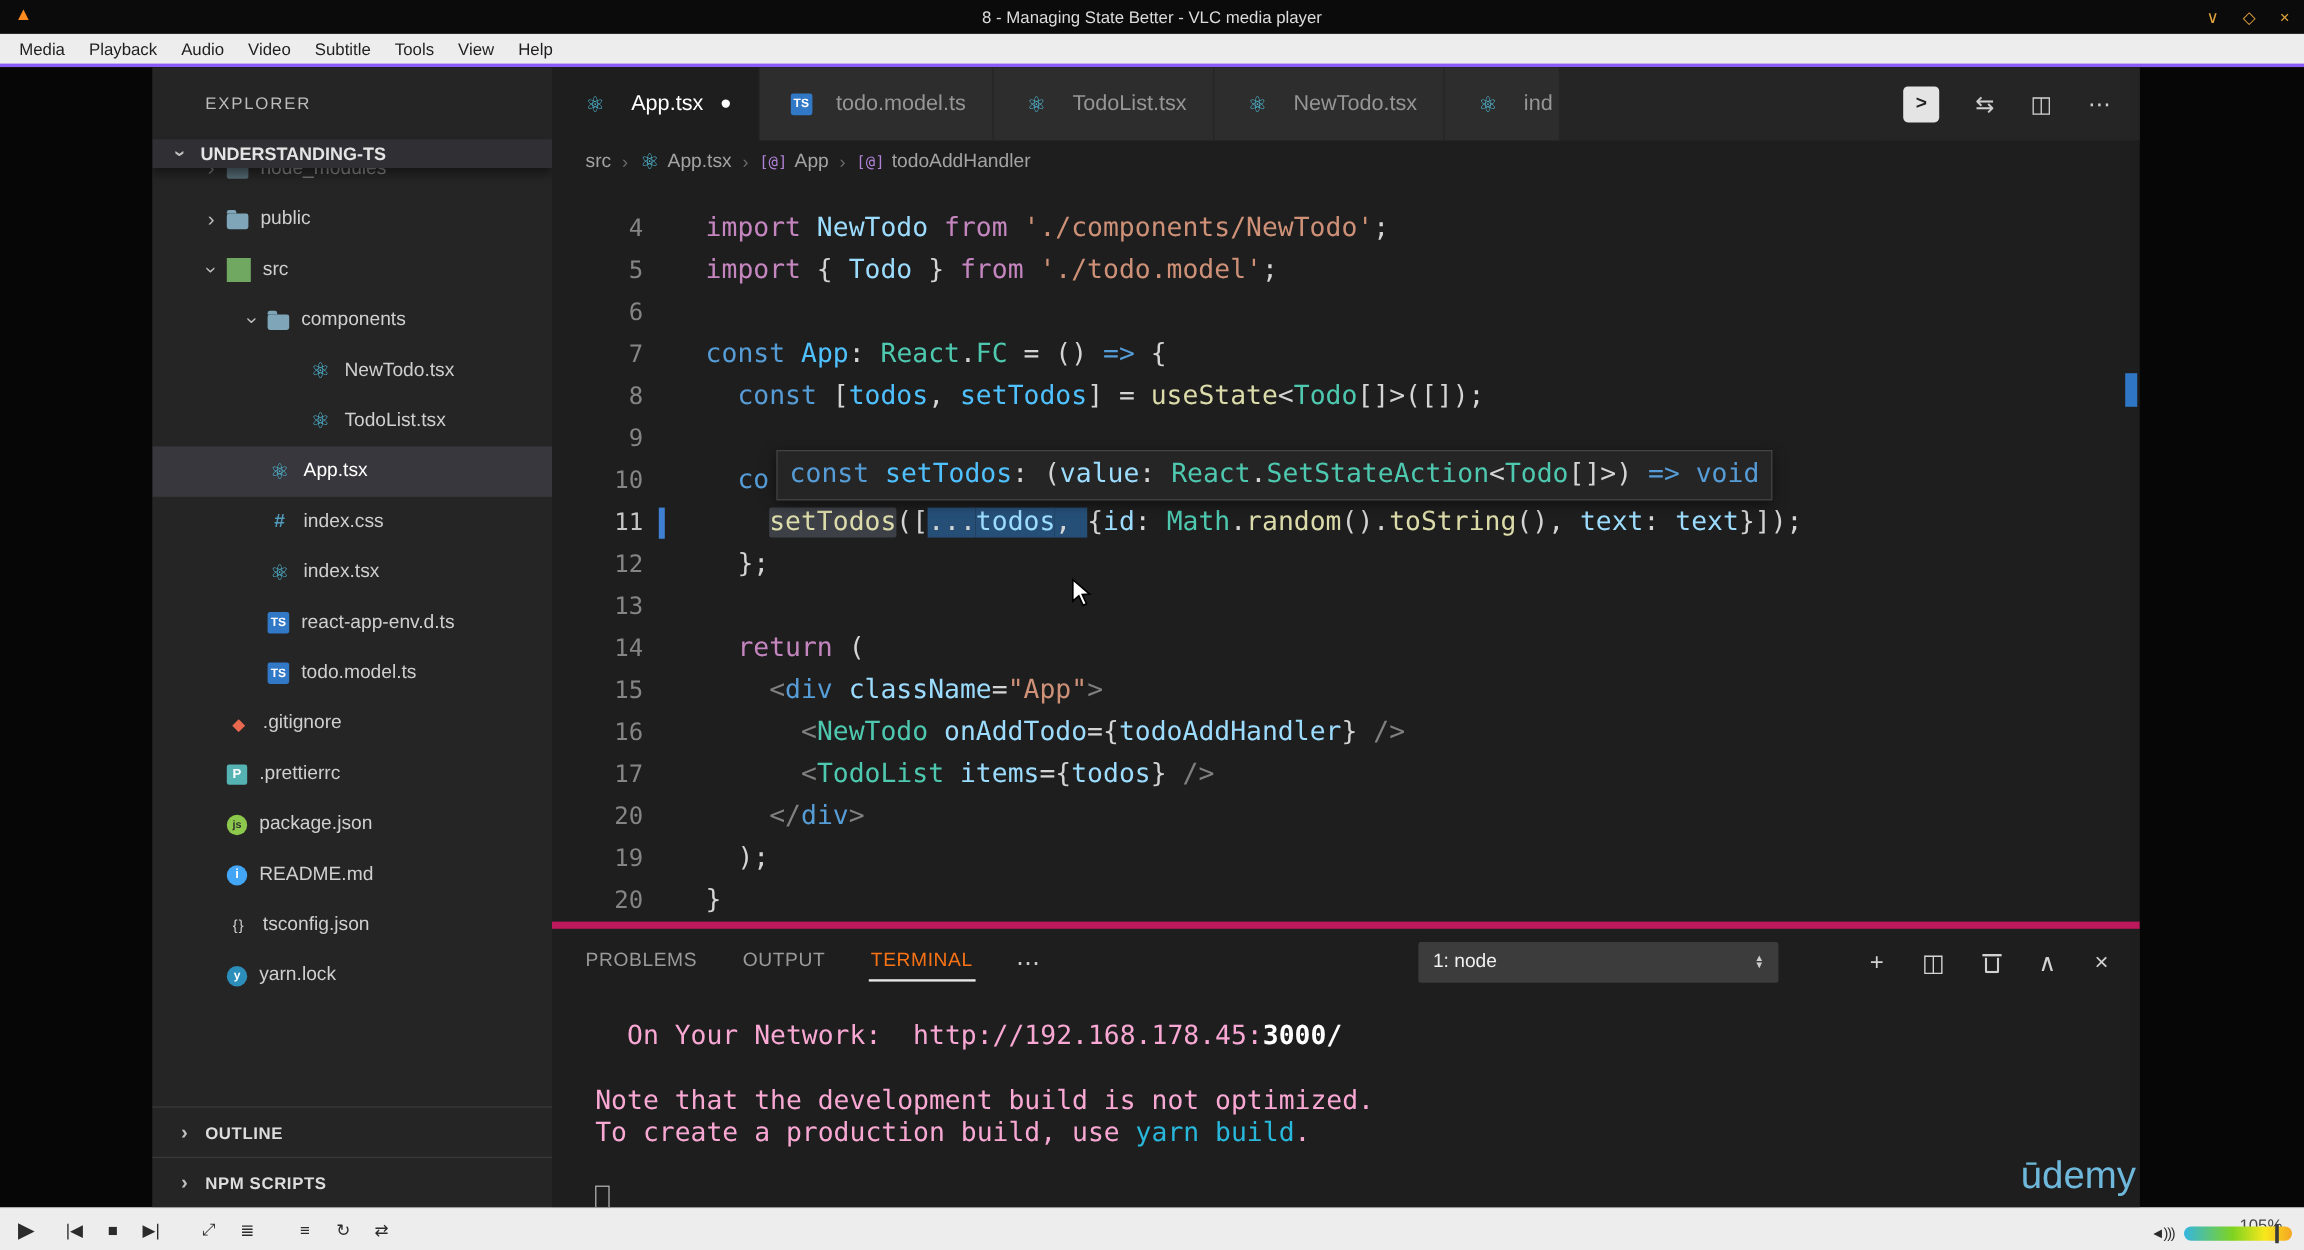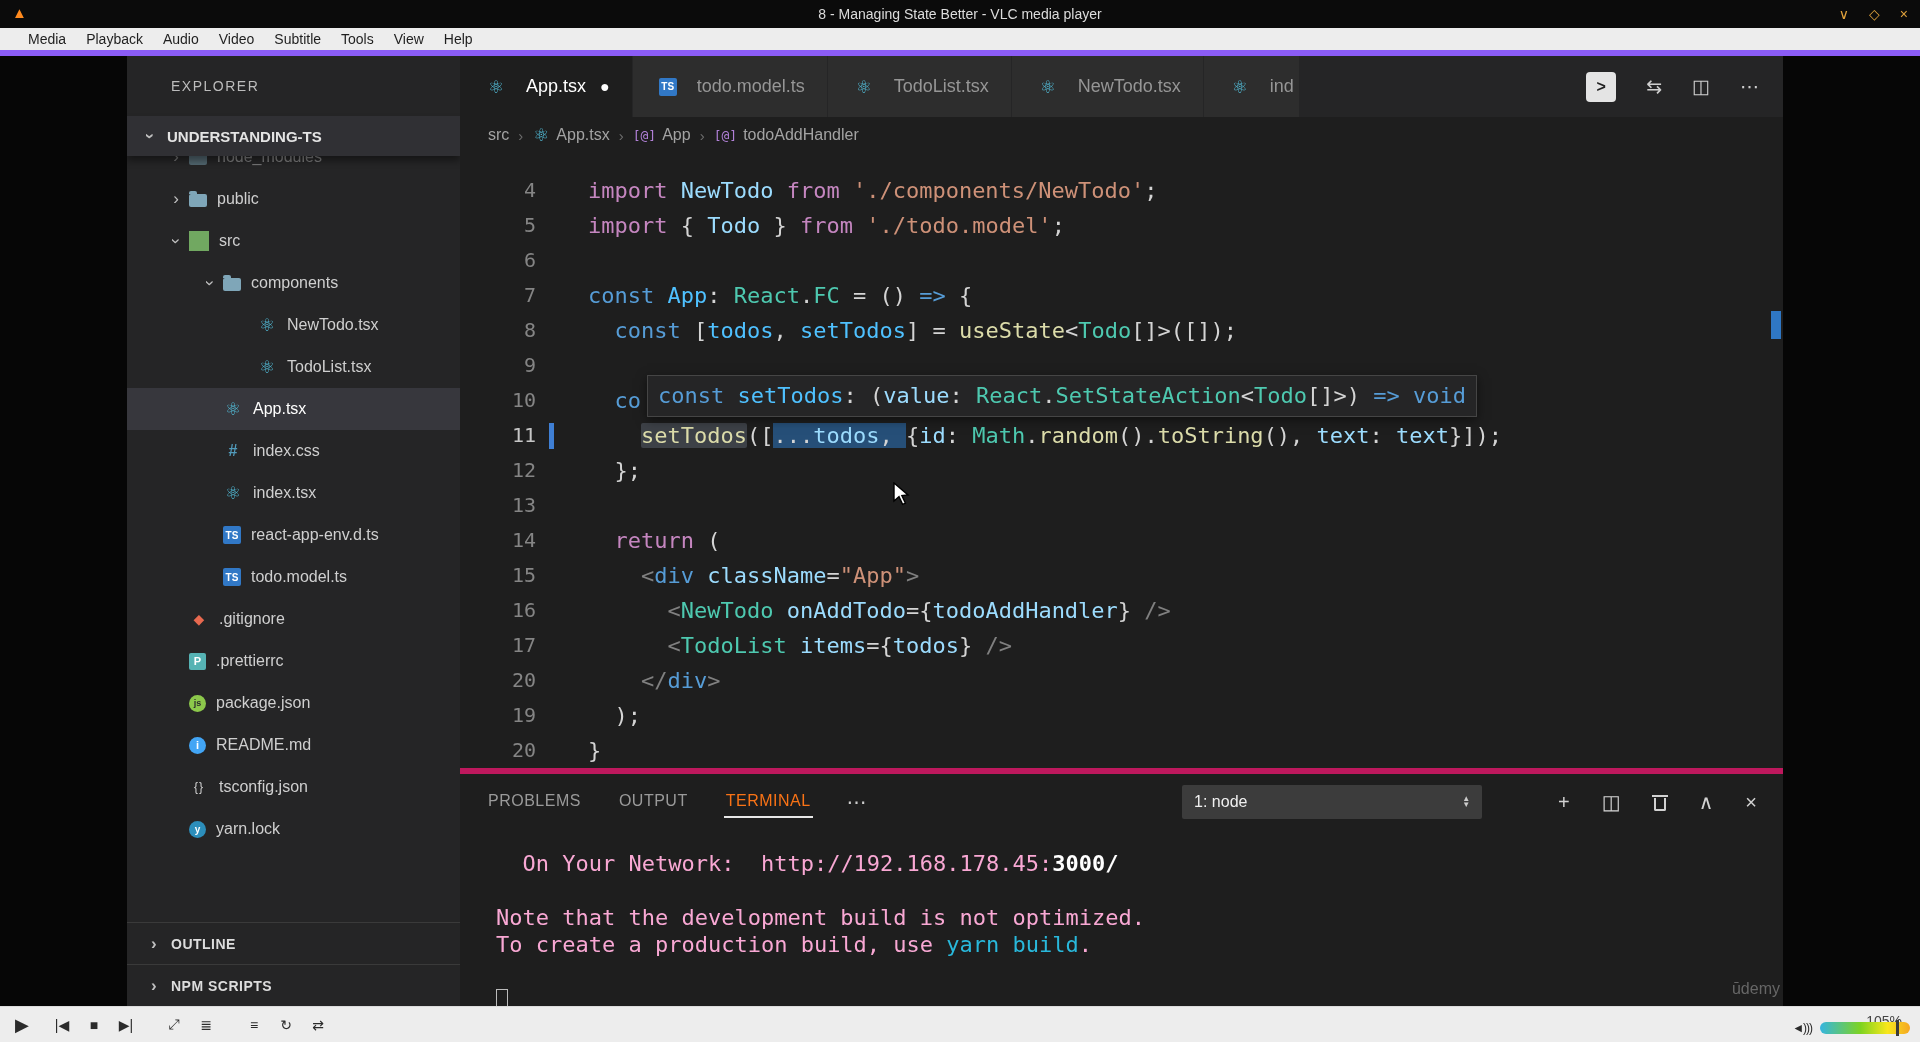--- a/index.html
+++ b/index.html
@@ -6,32 +6,32 @@
   html,body { width:1920px; height:1042px; overflow:hidden; background:#000; font-family:"Liberation Sans",sans-serif; }
   .app { display:flex; flex-direction:column; width:1920px; height:1042px; }
 
   
   .titlebar { height:28px; background:#0b0b0b; position:relative; display:flex; align-items:center; flex:none; }
   .vlc-cone { position:absolute; left:12px; top:4px; color:#ff8a1e; font-size:15px; }
   .titlebar-title { position:absolute; left:0; right:0; text-align:center; font-size:14px; color:#dcdcdc; }
   .win-controls { position:absolute; right:12px; display:flex; gap:20px; }
   .win-btn { color:#e0a23c; font-size:14px; line-height:1; cursor:default; }
 
-  .menubar { height:28px; background:#ededed; display:flex; align-items:center; padding-left:18px; border-bottom:6px solid #8b5cf6; flex:none; }
+  .menubar { height:28px; background:#ededed; display:flex; align-items:center; padding-left:6px; border-bottom:3px solid #8b5cf6; flex:none; }
   .menu-item { padding:0 10px; font-size:14px; color:#1f1f1f; }
 
   .video { position:relative; flex:1; background:#060606; overflow:hidden; }
 
   
   .vscode { position:absolute; left:127px; top:0; bottom:0; width:1656px; display:flex; background:#1e1e1e; color:#ccc; }
 
   
   .sidebar { width:333px; flex:none; background:#252526; display:flex; flex-direction:column; position:relative; overflow:hidden; }
   .explorer-header { height:60px; flex:none; display:flex; align-items:center; padding-left:44px; color:#bcbcbc; font-size:14px; letter-spacing:1.5px; }
-  .root-row { height:40px; flex:none; display:flex; align-items:center; padding-left:14px; gap:8px; background:#303034; font-weight:bold; font-size:15px; color:#e4e4e4; position:relative; z-index:3; box-shadow:0 5px 7px rgba(0,0,0,.4); }
+  .root-row { height:24px; flex:none; display:flex; align-items:center; padding-left:14px; gap:8px; background:#303034; font-weight:bold; font-size:15px; color:#e4e4e4; position:relative; z-index:3; box-shadow:0 5px 7px rgba(0,0,0,.4); }
   .tree { flex:1; overflow:hidden; position:relative; z-index:1; }
   .tree-item { height:42px; display:flex; align-items:center; font-size:16px; color:#cfcfcf; white-space:nowrap; }
   .tree-item.selected { background:#37373d; color:#ffffff; }
   .tree-item.faded { opacity:.5; margin-top:-20px; }
   .chev { width:18px; flex:none; color:#c0c0c0; font-size:17px; display:inline-flex; justify-content:center; }
   .chev.exp { transform:rotate(90deg); }
   .chev.none { visibility:hidden; }
   .fi { width:20px; height:20px; margin:0 10px 0 4px; flex:none; display:inline-flex; align-items:center; justify-content:center; font-size:13px; }
   .fi-folder { width:18px; height:13px; background:#7fa6b8; border-radius:2px; position:relative; margin-top:3px; }
   .fi-folder::before { content:""; position:absolute; top:-3px; left:0; width:8px; height:3px; background:inherit; border-radius:2px 2px 0 0; }
@@ -90,21 +90,21 @@
   .spin { display:flex; flex-direction:column; line-height:.7; font-size:8px; color:#cccccc; }
   .panel-actions { display:flex; align-items:center; gap:32px; margin-left:42px; }
   .panel-action { color:#d2d2d2; font-size:20px; display:flex; align-items:center; }
   .icon-trash { position:relative; width:14px; height:17px; display:inline-block; }
   .icon-trash::before { content:""; position:absolute; left:1px; right:1px; top:4px; bottom:0; border:2px solid #d2d2d2; border-top:none; border-radius:0 0 2px 2px; }
   .icon-trash::after { content:""; position:absolute; left:-1px; right:-1px; top:1px; height:2px; background:#d2d2d2; }
   .terminal { flex:1; padding:20px 0 0 36px; font:22px/27px "DejaVu Sans Mono",monospace; color:#cccccc; white-space:pre; overflow:hidden; }
   .term-line { height:27px; }
   .term-cursor { display:inline-block; width:12px; height:22px; border:1.5px solid #bbbbbb; vertical-align:middle; }
 
-  .watermark { position:absolute; right:140px; bottom:8px; color:#737373; font-size:16px; opacity:.85; z-index:8;margin-left:16px; }
+  .watermark { position:absolute; right:140px; bottom:8px; color:#7dd3fc; font-size:32px; opacity:.85; z-index:8;margin-left:16px; }
 
   .mouse-cursor { position:absolute; left:893px; top:426px; z-index:9; }
 
   
   .seekrow { height:22px; flex:none; background:#ededed; display:flex; align-items:center; gap:8px; padding:0 8px; font-size:12px; color:#222; }
   .seek-track { flex:1; height:9px; background:#3f3f3f; border-radius:2px; position:relative; overflow:hidden; }
   .seek-fill { position:absolute; left:0; top:0; bottom:0; background:#2f7fd0; }
 
   .controls { height:36px; flex:none; background:#ededed; border-top:1px solid #dcdcdc; display:flex; align-items:center; padding:0 10px; gap:8px; }
   .ctrl-btn { min-width:24px; height:26px; display:flex; align-items:center; justify-content:center; color:#2b2b2b; font-size:14px; }

